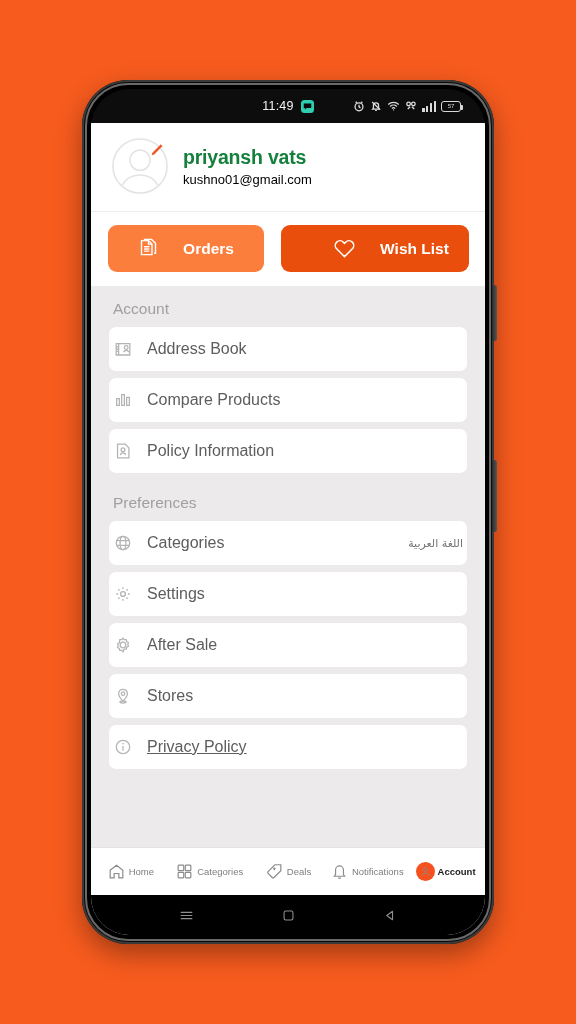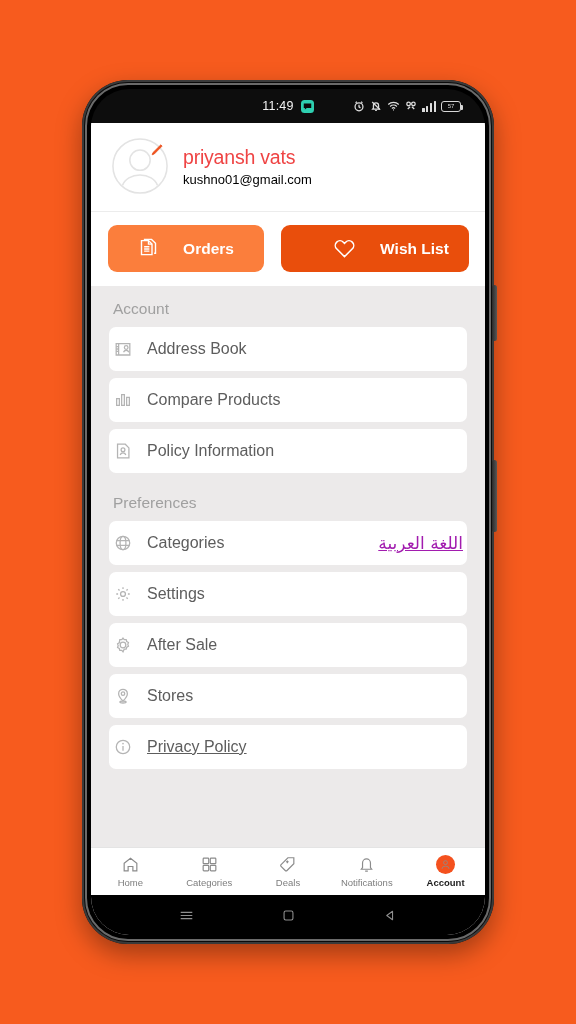--- a/index.html
+++ b/index.html
@@ -70,21 +70,21 @@
 
   .profile {
     background:#fff; display:flex; align-items:center;
     gap:14px; padding:14px 18px 16px 20px; flex:0 0 auto;
     border-bottom:1px solid #ececec;
   }
   .avatar { position:relative; width:58px; height:58px; flex:0 0 auto; }
   .avatar svg { width:58px; height:58px; display:block; }
   .pencil { position:absolute; right:5px; top:6px; width:15px; height:15px; }
   .pencil svg { width:15px; height:15px; display:block; }
-  .pname { font-size:19.5px; font-weight:normal; color:#ef4444; line-height:1.25;
+  .pname { font-size:19.5px; font-weight:bold; color:#15803d; line-height:1.25;
            letter-spacing:-.2px; }
   .pmail { font-size:13px; color:#000000; margin-top:2px; }
 
   .actions { display:flex; gap:17px; padding:13px 16px 14px 17px;
              background:#fff; flex:0 0 auto; }
   .abtn { flex:1; height:47px; border-radius:9px; display:flex;
           align-items:center; justify-content:center; gap:24px;
           color:#fff; font-size:15.5px; font-weight:bold; border:none; cursor:pointer; }
   .abtn svg { display:block; fill:none; stroke:#fff; stroke-width:1.6; }
   .abtn.orders { background:#FB7E3C; }
@@ -95,27 +95,27 @@
   .sect-title { font-size:15.5px; color:#a0a0a0; padding:14px 4px 9px 4px; }
   .row {
     background:#fff; border-radius:7px; height:44px; margin-bottom:7px;
     display:flex; align-items:center; padding:0 4px; gap:14px; cursor:pointer;
   }
   .row .ricon { width:20px; height:20px; flex:0 0 auto;
                 display:flex; align-items:center; justify-content:center; }
   .row .ricon svg { display:block; fill:none; stroke:#b4b4b4; stroke-width:1.4; }
   .row .rlabel { font-size:16px; color:#5d5d5d; }
   .row .rlabel.underline { text-decoration:underline; }
-  .row .rtrail { margin-left:auto; font-size:17px; color:#a21caf;
-                 direction:rtl; font-family:"DejaVu Sans", sans-serif;text-decoration:underline; }
+  .row .rtrail { margin-left:auto; font-size:11px; color:#737373;
+                 direction:rtl; font-family:"DejaVu Sans", sans-serif; }
 
   
   .tabbar { flex:0 0 auto; height:48px; background:#fff; display:flex;
             border-top:1px solid #e4e4e4; }
-  .tab { flex:1; display:flex; flex-direction:column; align-items:center;
+  .tab { flex:1; display:flex; flex-direction:row; align-items:center;
          justify-content:center; gap:3px; cursor:pointer; }
   .tab .ticon { height:19px; display:flex; align-items:center; justify-content:center; }
   .tab .ticon svg { display:block; fill:none; stroke:#8b8b8b; stroke-width:1.5; }
   .tab .tlabel { font-size:9.5px; color:#7d7d7d; }
   .tab.active .tlabel { color:#1c1c1c; font-weight:bold; }
   .acct-dot { width:19px; height:19px; border-radius:50%; background:#F4511E;
               display:flex; align-items:center; justify-content:center; }
   .acct-dot svg { stroke:#fff; stroke-width:1.7; }
 
   

